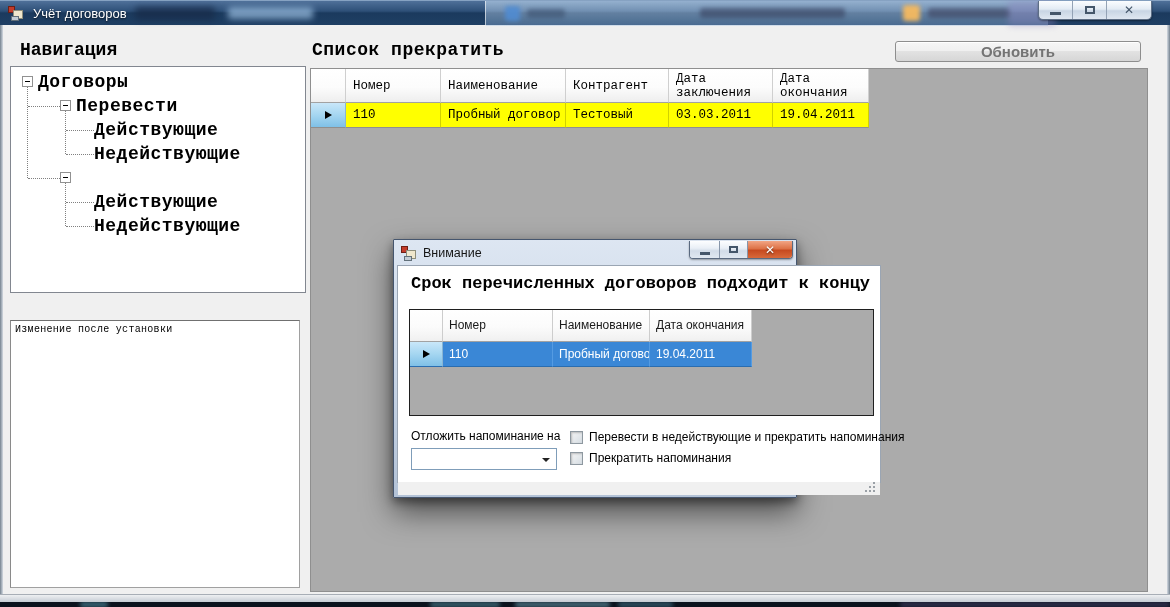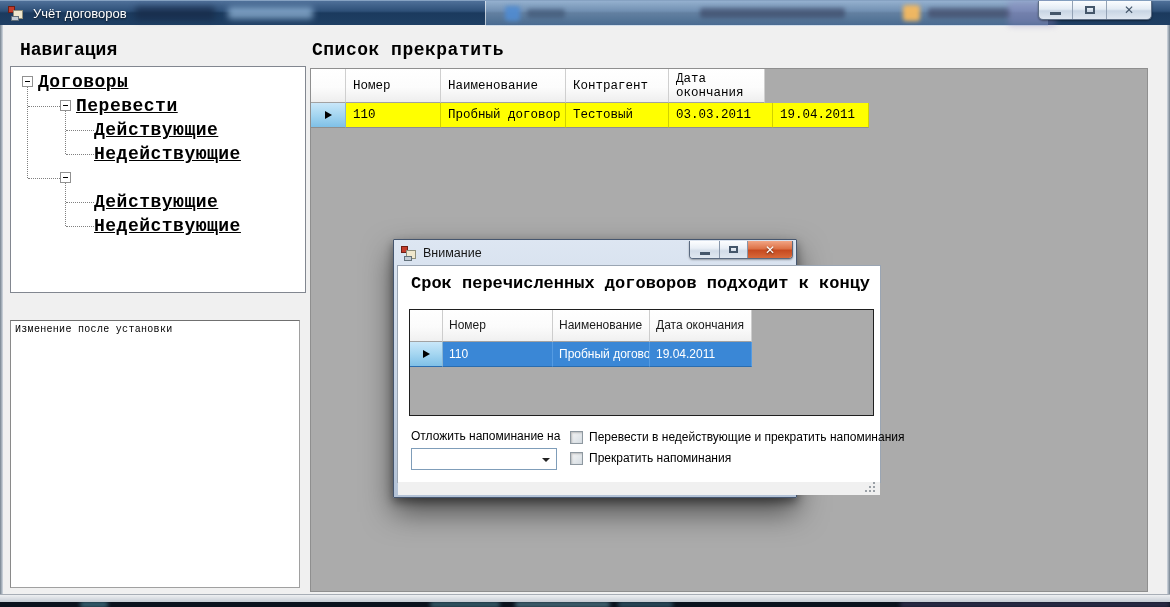--- a/index.html
+++ b/index.html
@@ -51,21 +51,21 @@
   .tb3{left:515px;width:95px;background:rgba(150,230,250,.45);filter:blur(2px);}
   .tb4{left:618px;width:55px;background:rgba(120,210,240,.35);filter:blur(2px);}
   .tb5{left:900px;width:270px;background:rgba(90,80,130,.5);filter:blur(2px);}
 
   
   .mono-label{position:absolute;font-family:"Liberation Mono","DejaVu Sans Mono",monospace;
     font-weight:bold;font-size:18px;color:#000;white-space:nowrap;}
 
   
   .tree-box{position:absolute;left:10px;top:66px;width:296px;height:227px;background:#fff;border:1px solid #828790;}
-  .tree-row{position:absolute;height:24px;line-height:24px;white-space:nowrap;text-decoration:underline;}
+  .tree-row{position:absolute;height:24px;line-height:24px;white-space:nowrap;}
   .tree-label{font-family:"Liberation Mono","DejaVu Sans Mono",monospace;font-weight:bold;font-size:18px;
     letter-spacing:.5px;color:#000;cursor:default;}
   .expander{position:absolute;width:11px;height:11px;background:#fff;border:1px solid #919191;}
   .expander .minus{position:absolute;left:2px;top:4px;width:5px;height:1px;background:#000;}
   .conn-v{position:absolute;width:0;border-left:1px dotted #808080;}
   .conn-h{position:absolute;height:0;border-top:1px dotted #808080;}
 
   
   .note-box{position:absolute;left:10px;top:320px;width:290px;height:268px;background:#fff;
     border:1px solid #a0a0a0;border-top-color:#707070;border-left-color:#8a8a8a;}
@@ -230,27 +230,29 @@
 
     <div class="tree-row" style="left:83px;top:123px;"><span class="tree-label">Действующие</span></div>
     <div class="tree-row" style="left:83px;top:147px;"><span class="tree-label">Недействующие</span></div>
   </div>
 
   <div class="note-box">
     <div class="note-text">Изменение после установки</div>
   </div>
 
   <div class="mono-label" style="left:312px;top:40px;letter-spacing:.5px;">Список прекратить</div>
+  <button class="refresh">Обновить</button>
 
   <div class="grid">
     <div class="g-header">
       <div class="gh corner c0"></div>
       <div class="gh c1">Номер</div>
       <div class="gh c2">Наименование</div>
       <div class="gh c3">Контрагент</div>
+      <div class="gh c4">Дата заключения</div>
       <div class="gh c5">Дата окончания</div>
     </div>
     <div class="g-row">
       <div class="grh c0">
           <div class="arrow"></div>
         </div>
       <div class="gc c1">110</div>
       <div class="gc c2">Пробный договор</div>
       <div class="gc c3">Тестовый</div>
       <div class="gc c4">03.03.2011</div>

